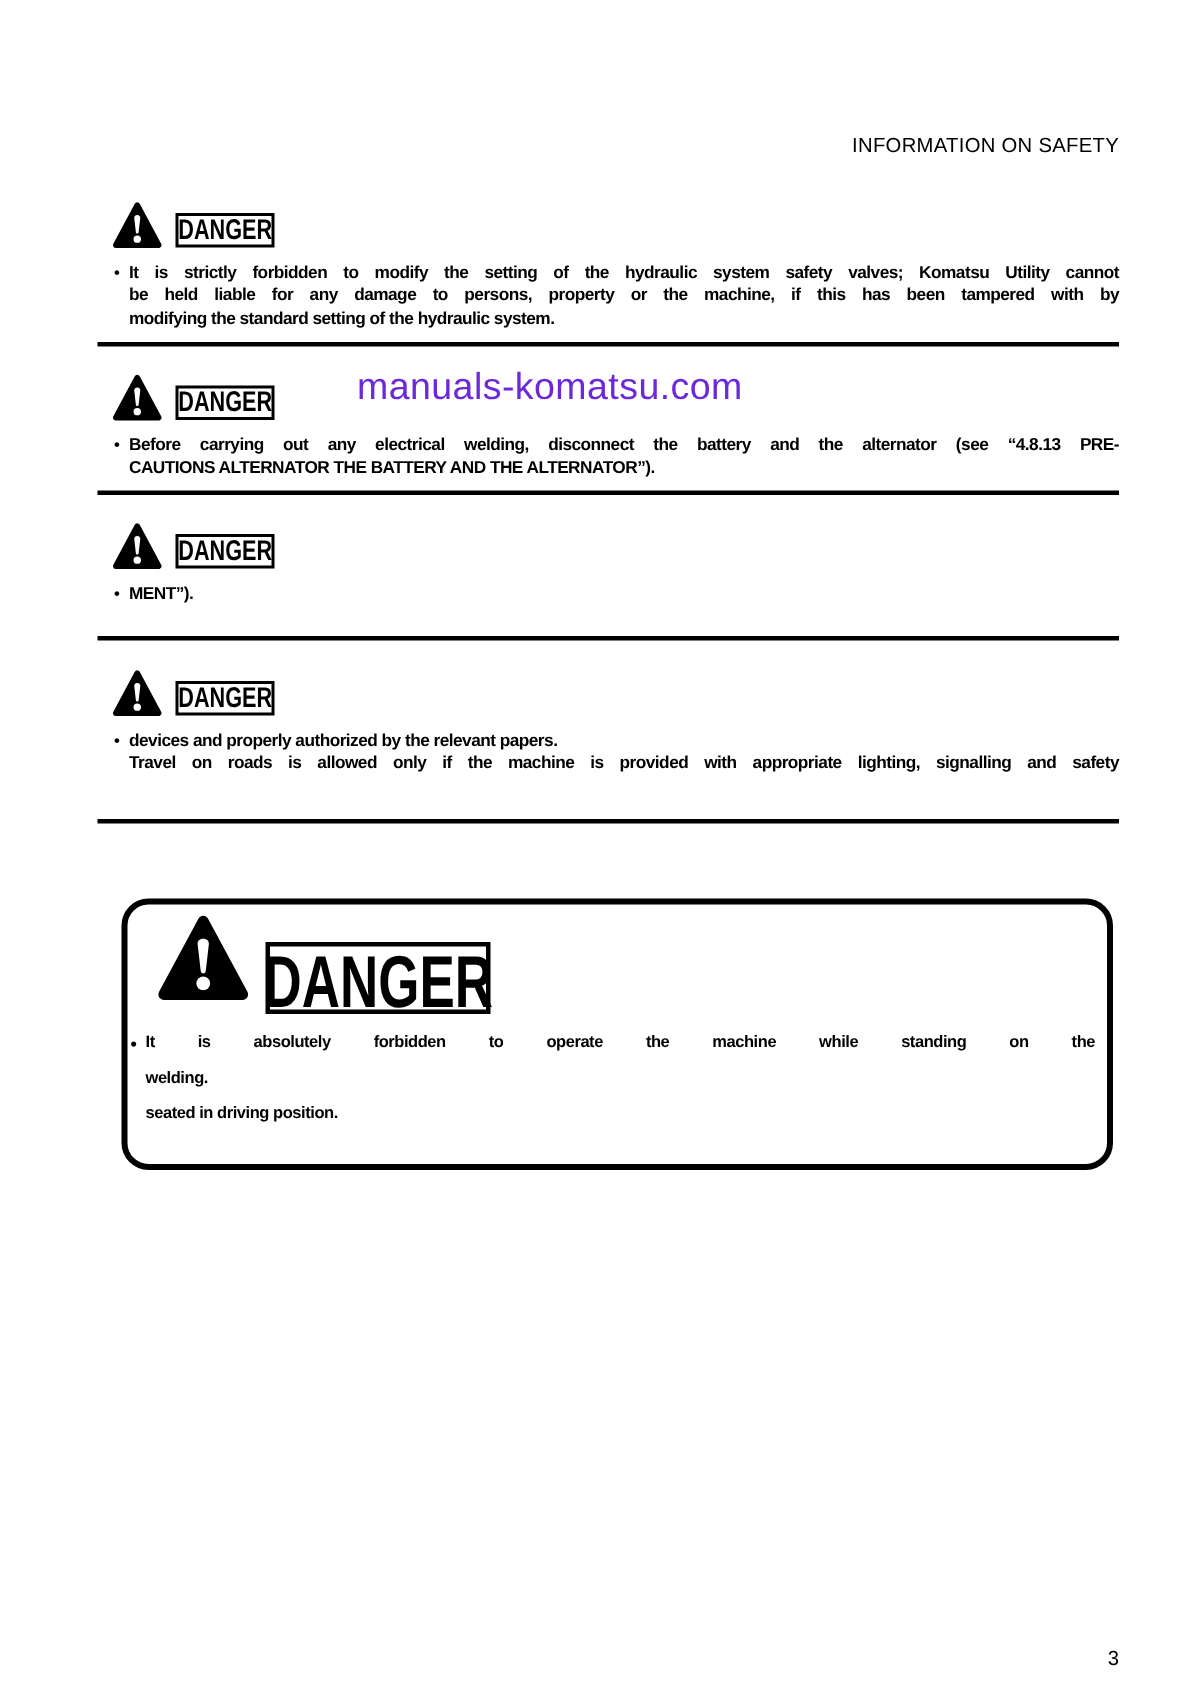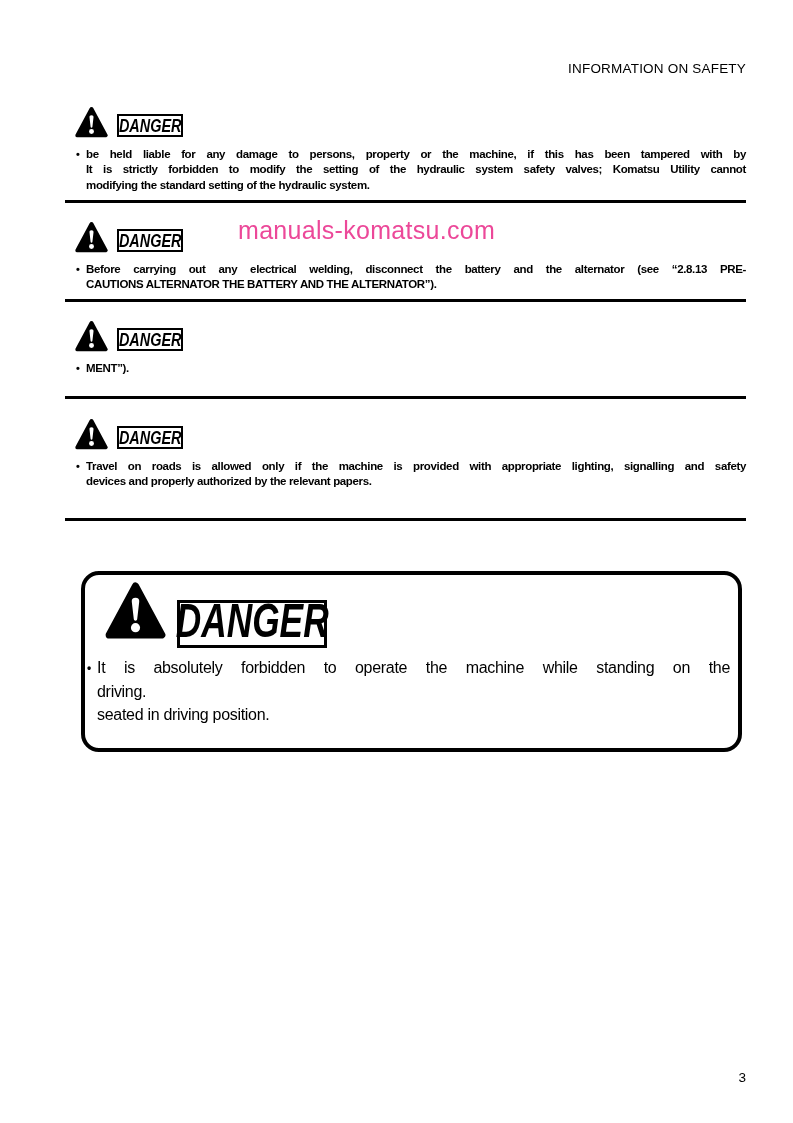--- a/index.html
+++ b/index.html
@@ -1,41 +1,41 @@
 <!DOCTYPE html>
 <html><head>
 <meta charset="utf-8">
 <style>
   html,body{margin:0;padding:0;background:#ffffff;}
   body{
     width:793px;height:1123px;position:relative;overflow:hidden;
     font-family:"Liberation Sans", sans-serif;color:#000;
   }
-  .page{position:absolute;inset:0;background:#fff;}
+  .page{position:absolute;inset:0;background:#fff;margin-top:28px;}
 
   
   .header{
     position:absolute;top:61px;left:0;right:47px;text-align:right;
     font-size:13.5px;font-weight:400;letter-spacing:.2px;color:#000;
   }
 
   
   .watermark{
     position:absolute;left:238px;top:216px;
-    font-size:25px;font-weight:400;color:#ec4899;letter-spacing:.3px;
+    font-size:25px;font-weight:400;color:#6d28d9;letter-spacing:.3px;
   }
 
   
   .warn{position:absolute;left:65px;width:681px;}
   .head{position:relative;height:41px;}
   .icon-sm{position:absolute;left:10px;top:0;width:33px;height:35px;}
   .icon-sm svg{display:block;width:100%;height:100%;}
   .chip{
     box-sizing:border-box;border:2px solid #000;background:#fff;
-    display:flex;align-items:flex-end;justify-content:center;overflow:visible;font-style:italic;
+    display:flex;align-items:flex-start;justify-content:center;overflow:visible;
   }
   .chip-sm{position:absolute;left:52px;top:8px;width:66px;height:23px;}
   .chip-t-sm{
     display:inline-block;font-weight:bold;font-size:19px;line-height:1;
     transform:scaleX(0.76);white-space:nowrap;
   }
   .para{position:relative;margin-left:11px;padding-left:10px;}
   .dot{position:absolute;left:0;top:1px;font-size:11px;font-weight:bold;}
   .line{
     font-size:11.5px;font-weight:bold;line-height:15.4px;
@@ -55,21 +55,21 @@
   .icon-lg{position:absolute;left:20px;top:3px;width:61px;height:70px;}
   .icon-lg svg{display:block;width:100%;height:100%;}
   .chip-lg{position:absolute;left:92px;top:25px;width:150px;height:48px;border-width:3px;}
   .chip-t-lg{
     display:inline-block;font-weight:bold;font-size:49px;line-height:1;
     transform:scaleX(0.72);white-space:nowrap;
   }
   .para-big{position:relative;margin-top:4px;padding-left:12px;padding-right:8px;}
   .dot-big{position:absolute;left:2px;top:5px;font-size:12px;font-weight:bold;}
   .bline{
-    font-size:16px;font-weight:normal;line-height:23.5px;
+    font-size:11px;font-weight:bold;line-height:23.5px;
     letter-spacing:-0.3px;text-align:justify;
   }
   .bline.j{text-align-last:justify;}
 
   
   .pagenum{position:absolute;top:1070px;right:47px;font-size:13.5px;font-weight:400;}
 </style>
 </head>
 <body>
 
@@ -85,22 +85,22 @@
           <path d="M50 27 C45.8 27 43.4 29.6 43.9 33.4 L47.2 62 C47.4 63.8 48.5 64.8 50 64.8 C51.5 64.8 52.6 63.8 52.8 62 L56.1 33.4 C56.6 29.6 54.2 27 50 27 Z" fill="#fff"></path>
           <circle cx="50" cy="76" r="7.5" fill="#fff"></circle>
         </svg>
       </span>
       <span class="chip chip-sm">
         <span class="chip-t-sm">DANGER</span>
       </span>
     </div>
     <div class="para">
       <span class="dot">•</span>
+      <div class="line j">It is strictly forbidden to modify the setting of the hydraulic system safety valves; Komatsu Utility cannot</div>
       <div class="line j">be held liable for any damage to persons, property or the machine, if this has been tampered with by</div>
-      <div class="line j">It is strictly forbidden to modify the setting of the hydraulic system safety valves; Komatsu Utility cannot</div>
       <div class="line">modifying the standard setting of the hydraulic system.</div>
     </div>
   </section>
   <div class="rule" style="top:200px"></div>
 
   <div class="watermark">manuals-komatsu.com</div>
   <section class="warn" style="top:221px">
     <div class="head">
       <span class="icon-sm">
         <svg viewBox="0 0 100 104" xmlns="http://www.w3.org/2000/svg">
@@ -108,21 +108,21 @@
           <path d="M50 27 C45.8 27 43.4 29.6 43.9 33.4 L47.2 62 C47.4 63.8 48.5 64.8 50 64.8 C51.5 64.8 52.6 63.8 52.8 62 L56.1 33.4 C56.6 29.6 54.2 27 50 27 Z" fill="#fff"></path>
           <circle cx="50" cy="76" r="7.5" fill="#fff"></circle>
         </svg>
       </span>
       <span class="chip chip-sm">
         <span class="chip-t-sm">DANGER</span>
       </span>
     </div>
     <div class="para">
       <span class="dot">•</span>
-      <div class="line j">Before carrying out any electrical welding, disconnect the battery and the alternator (see “2.8.13 PRE-</div>
+      <div class="line j">Before carrying out any electrical welding, disconnect the battery and the alternator (see “4.8.13 PRE-</div>
       <div class="line">CAUTIONS ALTERNATOR THE BATTERY AND THE ALTERNATOR”).</div>
     </div>
   </section>
   <div class="rule" style="top:299px"></div>
 
   <section class="warn" style="top:320px">
     <div class="head">
       <span class="icon-sm">
         <svg viewBox="0 0 100 104" xmlns="http://www.w3.org/2000/svg">
           <path d="M50 8 L93 88 L7 88 Z" fill="#000" stroke="#000" stroke-width="12" stroke-linejoin="round"></path>
@@ -149,42 +149,42 @@
           <path d="M50 27 C45.8 27 43.4 29.6 43.9 33.4 L47.2 62 C47.4 63.8 48.5 64.8 50 64.8 C51.5 64.8 52.6 63.8 52.8 62 L56.1 33.4 C56.6 29.6 54.2 27 50 27 Z" fill="#fff"></path>
           <circle cx="50" cy="76" r="7.5" fill="#fff"></circle>
         </svg>
       </span>
       <span class="chip chip-sm">
         <span class="chip-t-sm">DANGER</span>
       </span>
     </div>
     <div class="para">
       <span class="dot">•</span>
+      <div class="line">devices and properly authorized by the relevant papers.</div>
       <div class="line j">Travel on roads is allowed only if the machine is provided with appropriate lighting, signalling and safety</div>
-      <div class="line">devices and properly authorized by the relevant papers.</div>
     </div>
   </section>
   <div class="rule" style="top:518px"></div>
 
   <div class="bigbox">
     <div class="bighead">
       <span class="icon-lg">
         <svg viewBox="0 0 100 104" xmlns="http://www.w3.org/2000/svg">
           <path d="M50 8 L93 88 L7 88 Z" fill="#000" stroke="#000" stroke-width="12" stroke-linejoin="round"></path>
           <path d="M50 27 C45.8 27 43.4 29.6 43.9 33.4 L47.2 62 C47.4 63.8 48.5 64.8 50 64.8 C51.5 64.8 52.6 63.8 52.8 62 L56.1 33.4 C56.6 29.6 54.2 27 50 27 Z" fill="#fff"></path>
           <circle cx="50" cy="76" r="7.5" fill="#fff"></circle>
         </svg>
       </span>
       <span class="chip chip-lg">
         <span class="chip-t-lg">DANGER</span>
       </span>
     </div>
     <div class="para-big">
       <span class="dot-big">•</span>
       <div class="bline j">It is absolutely forbidden to operate the machine while standing on the</div>
-      <div class="bline">driving.</div>
+      <div class="bline">welding.</div>
       <div class="bline">seated in driving position.</div>
     </div>
   </div>
 
   <div class="pagenum">3</div>
 
 </div>
 
 </body></html>

